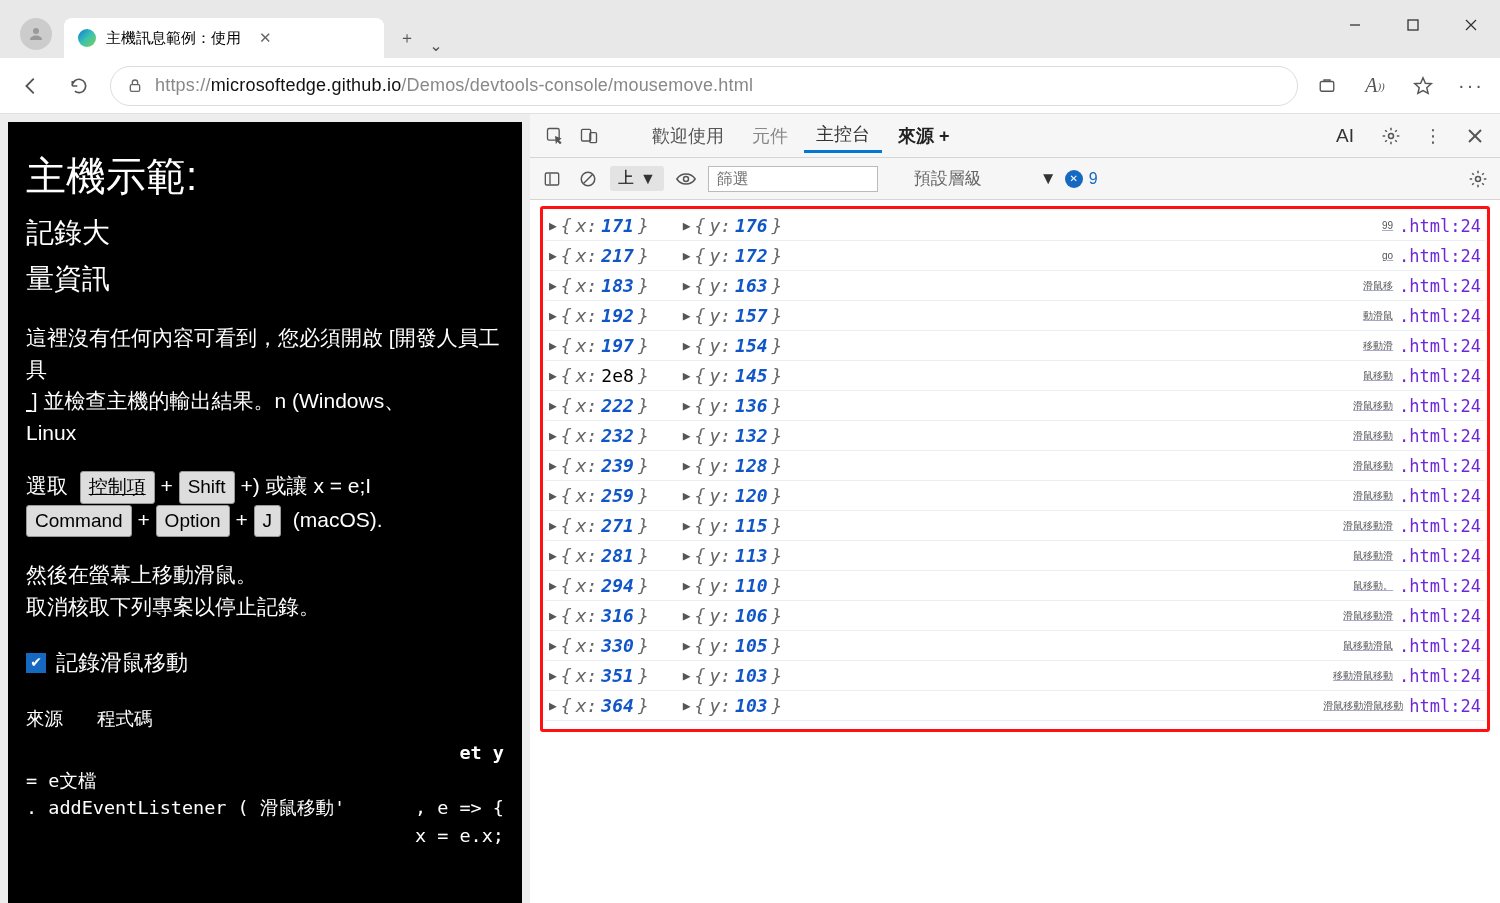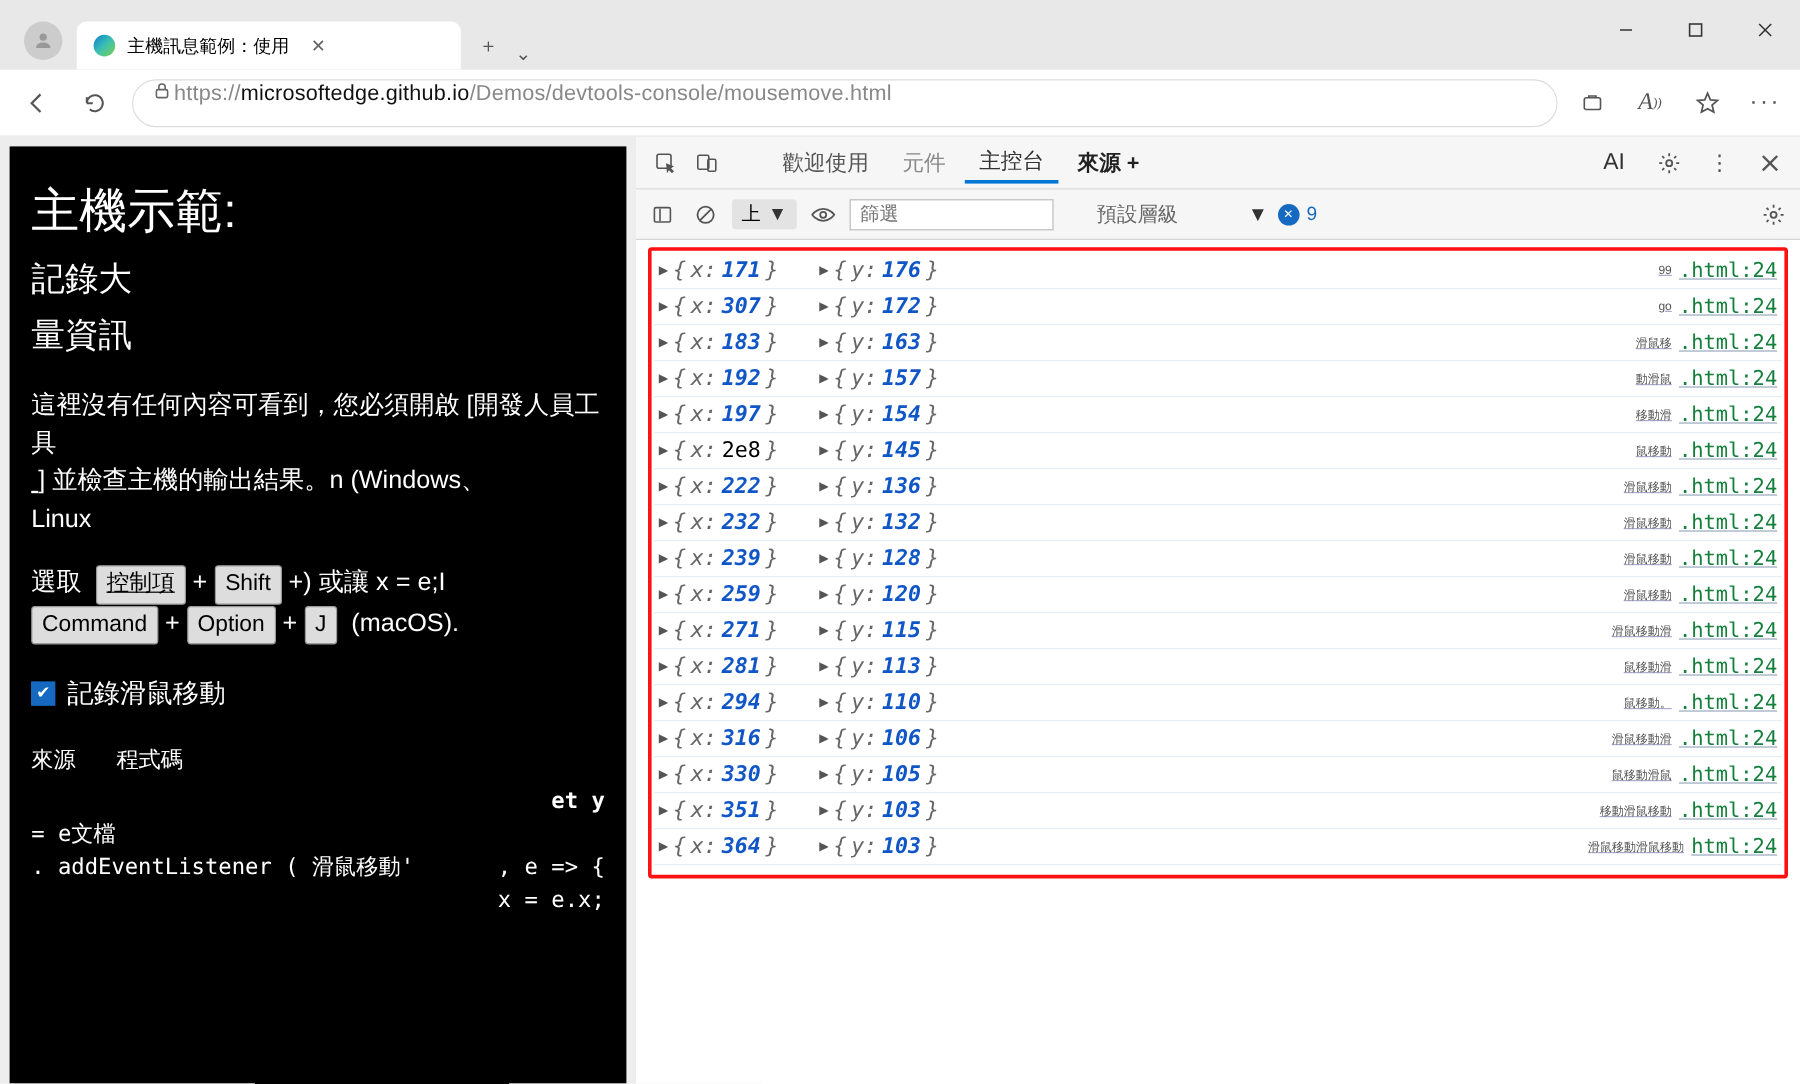--- a/index.html
+++ b/index.html
@@ -54,22 +54,23 @@
   gap:14px;
   border-bottom:1px solid #e1e1e1;
 }
 .nav-btn { width:34px;height:34px;display:flex;align-items:center;justify-content:center;color:#555;cursor:pointer;border-radius:4px;}
 .address {
   flex:1;
   height:40px;
   border:1px solid #ddd;
   border-radius:20px;
   display:flex;
+  align-items:center;
   padding:0 16px;
-  gap:2px;
+  gap:12px;
   background:#fff;
   font-size:18px;
 }
 .address .lock{color:#666;}
 .url-text{color:#888; letter-spacing:.2px;}
 .url-text .host{color:#111;}
 .right-actions{display:flex;gap:18px;align-items:center;}
 .right-actions .btn{width:30px;height:30px;display:flex;align-items:center;justify-content:center;color:#555;cursor:pointer;}
 
 .main {
@@ -121,21 +122,21 @@
 .log-row{display:flex;align-items:center;justify-content:space-between;padding:4px 4px;border-bottom:1px solid #e9eef5;font-family:Consolas,monospace;font-size:18px;}
 .log-left{display:flex;align-items:center;gap:10px;color:#666;}
 .obj{display:flex;align-items:center;gap:4px;}
 .tri{color:#555;font-size:13px;}
 .brace{color:#666;font-style:italic;}
 .key{color:#666;font-style:italic;}
 .num{color:#1056c7;font-style:italic;font-weight:bold;}
 .num.special{color:#000;font-weight:normal;font-style:normal;}
 .log-right{display:flex;align-items:center;gap:6px;}
 .label{color:#545454;font-size:10px;font-family:"Segoe UI",Arial,sans-serif;text-decoration:underline;text-decoration-color:#aac;}
-.link{color:#15803d;font-family:Consolas,monospace;font-size:17px;text-decoration:underline;text-decoration-color:#9ab;}
+.link{color:#6d28d9;font-family:Consolas,monospace;font-size:17px;text-decoration-color:#9ab;}
 svg{display:block;}
 </style>
 </head>
 <body>
 
 <div class="title-bar">
   <div class="profile-icon">
     <svg width="18" height="18" viewBox="0 0 24 24">
         <circle cx="12" cy="8" r="4" fill="#999"></circle>
         <path d="M4 20c0-4 4-6 8-6s8 2 8 6" fill="#999"></path>
@@ -225,20 +226,24 @@
         <span>+</span>
         <span class="kbd">Shift</span>
         <span>+) 或讓 x = e;I</span><br>
         <span class="kbd">Command</span>
         <span>+</span>
         <span class="kbd">Option</span>
         <span>+</span>
         <span class="kbd">J</span>
         &nbsp;<span>(macOS).</span>
       </p>
+      <p>
+        <span>然後在螢幕上移動滑鼠。</span><br>
+        <span>取消核取下列專案以停止記錄。</span>
+      </p>
       <div class="check-row">
         <span class="check">✔</span>
         <span>記錄滑鼠移動</span>
       </div>
       <div class="code-block">
         <div class="code-head">
           <span>來源</span>
           <span>程式碼</span>
         </div>
         <div style="font-weight:bold;margin-top:6px;text-align:right;">et y</div>
@@ -361,21 +366,21 @@
               <span class="label">99</span>
               <span class="link">.html:24</span>
             </div>
           </div>
           <div class="log-row">
             <div class="log-left">
               <span class="obj">
                 <span class="tri">▶</span>
                 <span class="brace">{</span>
                 <span class="key">x: </span>
-                <span class="num">307</span>
+                <span class="num">217</span>
                 <span class="brace">}</span>
               </span>
               <span style="width:14px;"></span>
               <span class="obj">
                 <span class="tri">▶</span>
                 <span class="brace">{</span>
                 <span class="key">y: </span>
                 <span class="num">172</span>
                 <span class="brace">}</span>
               </span>

